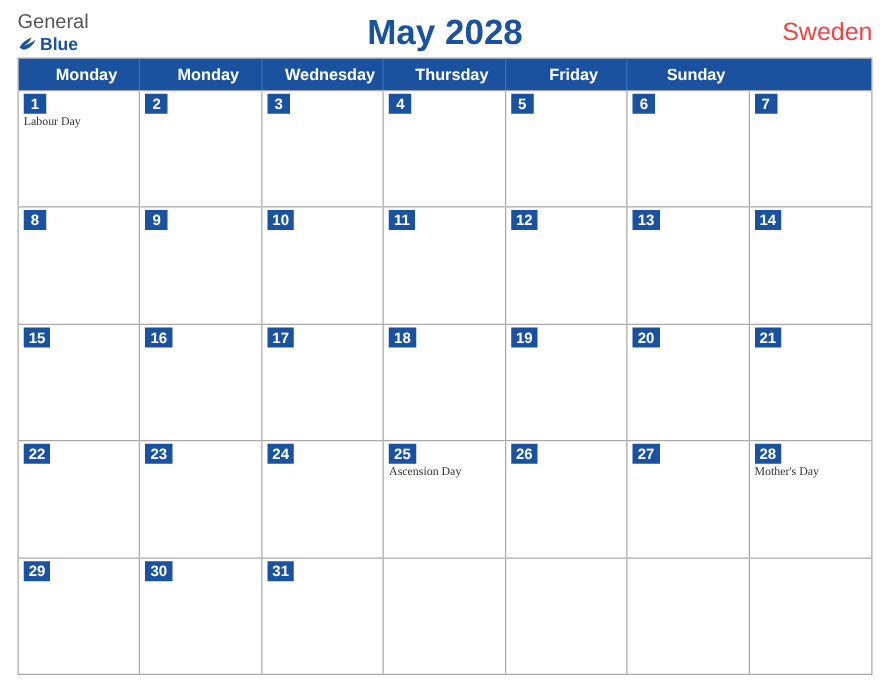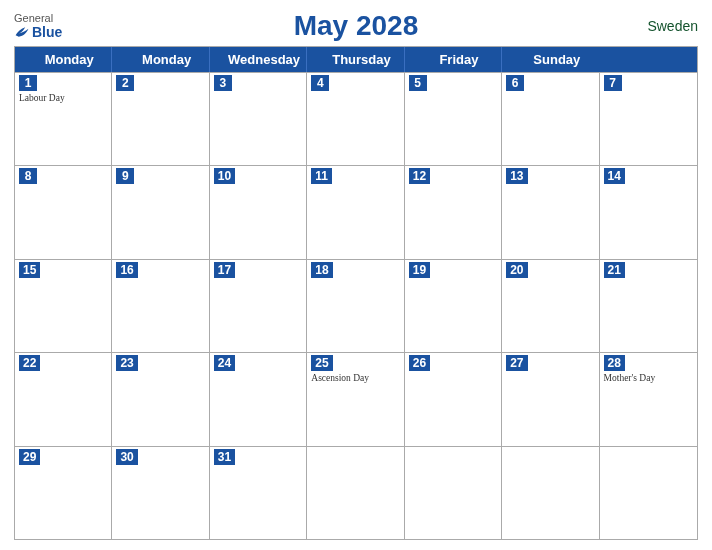--- a/index.html
+++ b/index.html
@@ -25,21 +25,21 @@
       margin-bottom: 4px;
     }
     .logo {
       position: absolute;
       left: 0;
       display: flex;
       flex-direction: column;
       align-items: flex-start;
     }
     .logo-text-general {
-      font-size: 11px;
+      font-size: 16px;
       color: #555;
       font-weight: normal;
     }
     .logo-text-blue {
       font-size: 14px;
       color: #1a52a0;
       font-weight: bold;
       display: flex;
       align-items: center;
       gap: 2px;
@@ -52,22 +52,22 @@
       text-align: center;
     }
     .title-block h1 {
       font-size: 28px;
       color: #1a52a0;
       font-weight: bold;
     }
     .country {
       position: absolute;
       right: 0;
-      font-size: 14px;
-      color: #14532d;
+      font-size: 20px;
+      color: #ef4444;
     }
     .calendar {
       flex: 1;
       display: flex;
       flex-direction: column;
       border: 1px solid #aaa;
     }
     .cal-header-row {
       display: grid;
       grid-template-columns: repeat(7, 1fr);

